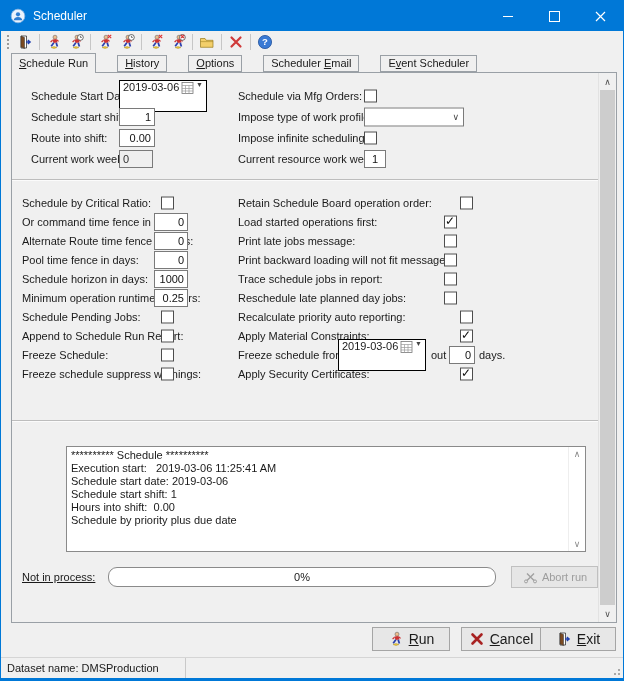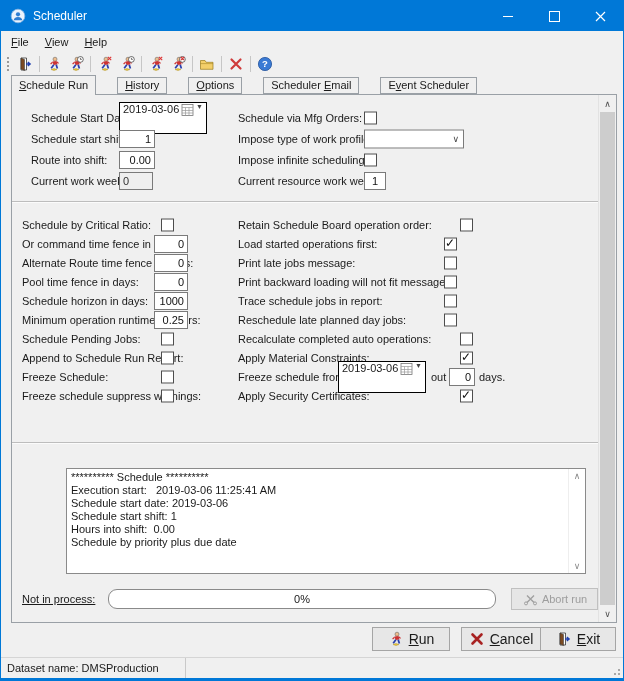--- a/index.html
+++ b/index.html
@@ -163,25 +163,20 @@
     <div class="wctl">
         <span class="max"></span>
       </div>
     <div class="wctl">
       <svg width="11" height="11" viewBox="0 0 11 11">
           <path d="M1 1 L10 10 M10 1 L1 10" stroke="#fff" stroke-width="1.2"></path>
         </svg>
     </div>
   </div>
 
-  <div class="menubar">
-    <span class="menu-item"><span></span><span class="u">F</span><span>ile</span></span>
-    <span class="menu-item"><span></span><span class="u">V</span><span>iew</span></span>
-    <span class="menu-item"><span></span><span class="u">H</span><span>elp</span></span>
-  </div>
 
   <div class="toolbar">
     <span class="grip"></span>
     <span class="tbtn">
         <svg width="16" height="16" viewBox="0 0 16 16">
           <use href="#i-door"></use>
         </svg>
       </span>
     <span class="tsep"></span>
     <span class="tbtn">
@@ -324,21 +319,21 @@
         </div>
         <div class="row">
           <span class="lbl-l">Minimum operation runtime in hours:</span>
           <input class="ctl-l txt num w34" value="0.25" style="">
           <span class="lbl-r">Reschedule late planned day jobs:</span>
           <span class="ctl-r checkbox"></span>
         </div>
         <div class="row">
           <span class="lbl-l">Schedule Pending Jobs:</span>
           <span class="cb-l checkbox"></span>
-          <span class="lbl-r">Recalculate completed auto operations:</span>
+          <span class="lbl-r">Recalculate priority auto reporting:</span>
           <span class="ctl-r checkbox"></span>
         </div>
         <div class="row">
           <span class="lbl-l">Append to Schedule Run Report:</span>
           <span class="cb-l checkbox"></span>
           <span class="lbl-r">Apply Material Constraints:</span>
           <span class="ctl-r checkbox checked"></span>
         </div>
         <div class="row">
           <span class="lbl-l">Freeze Schedule:</span>

